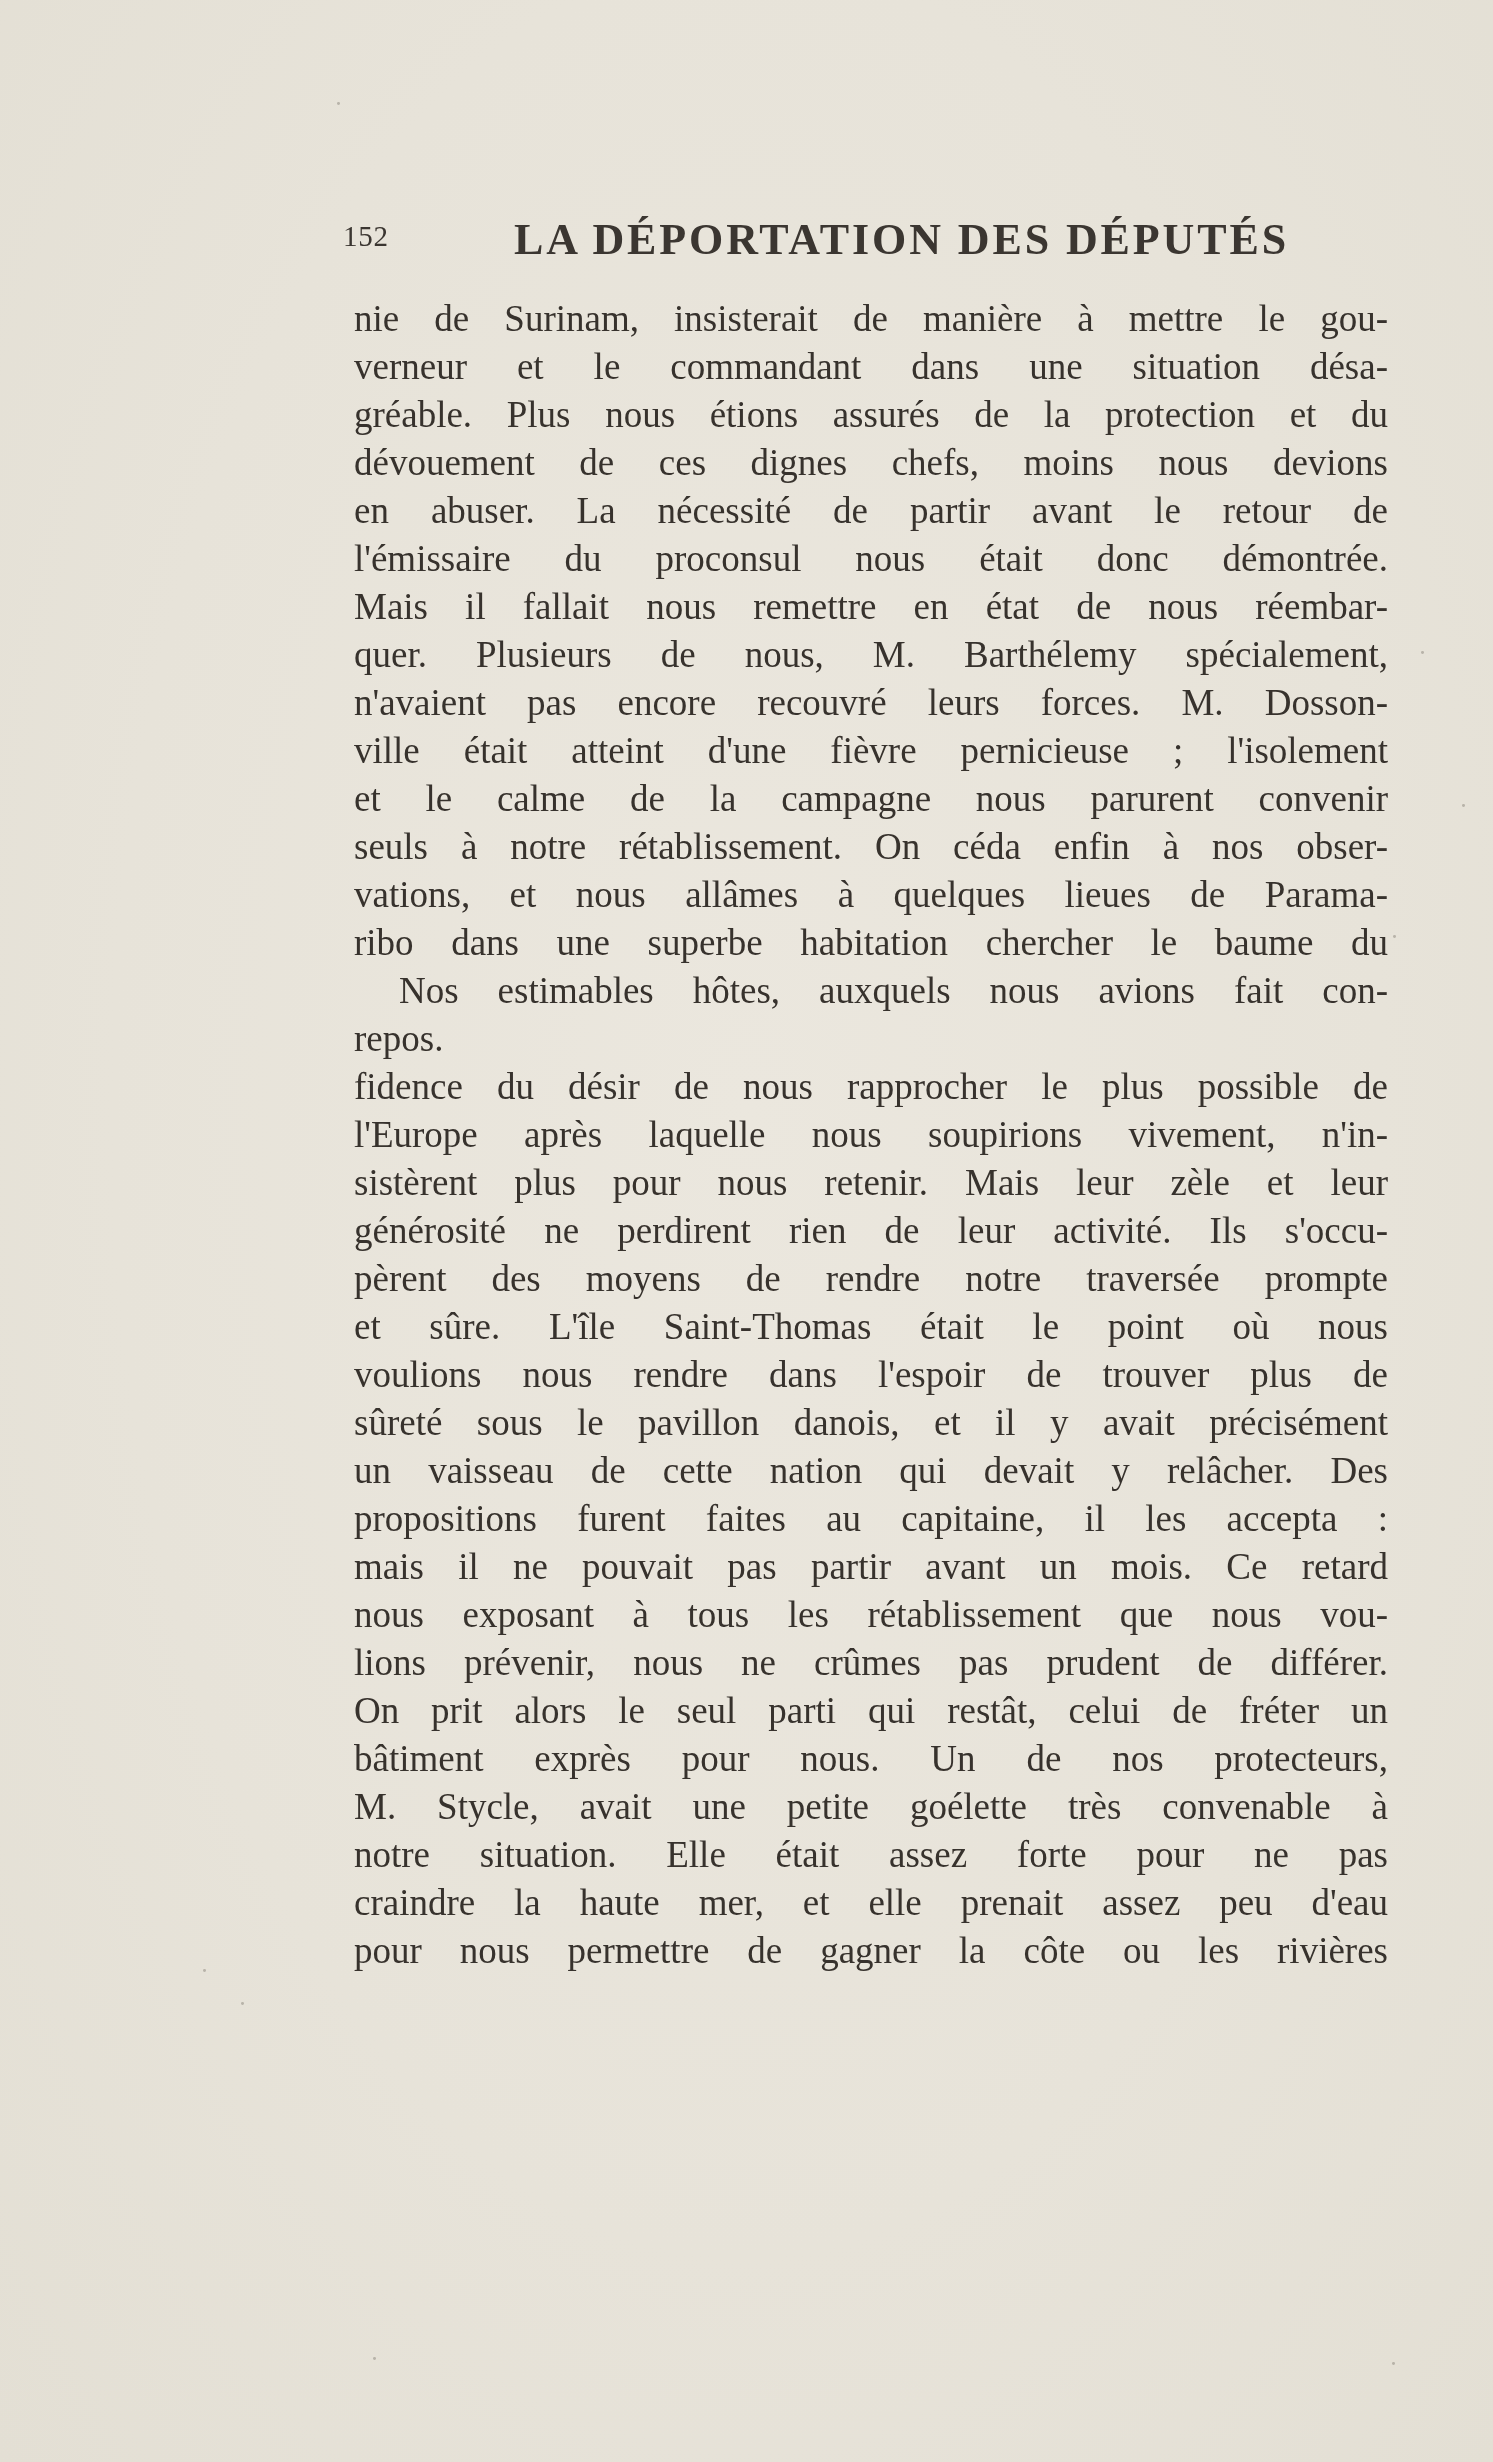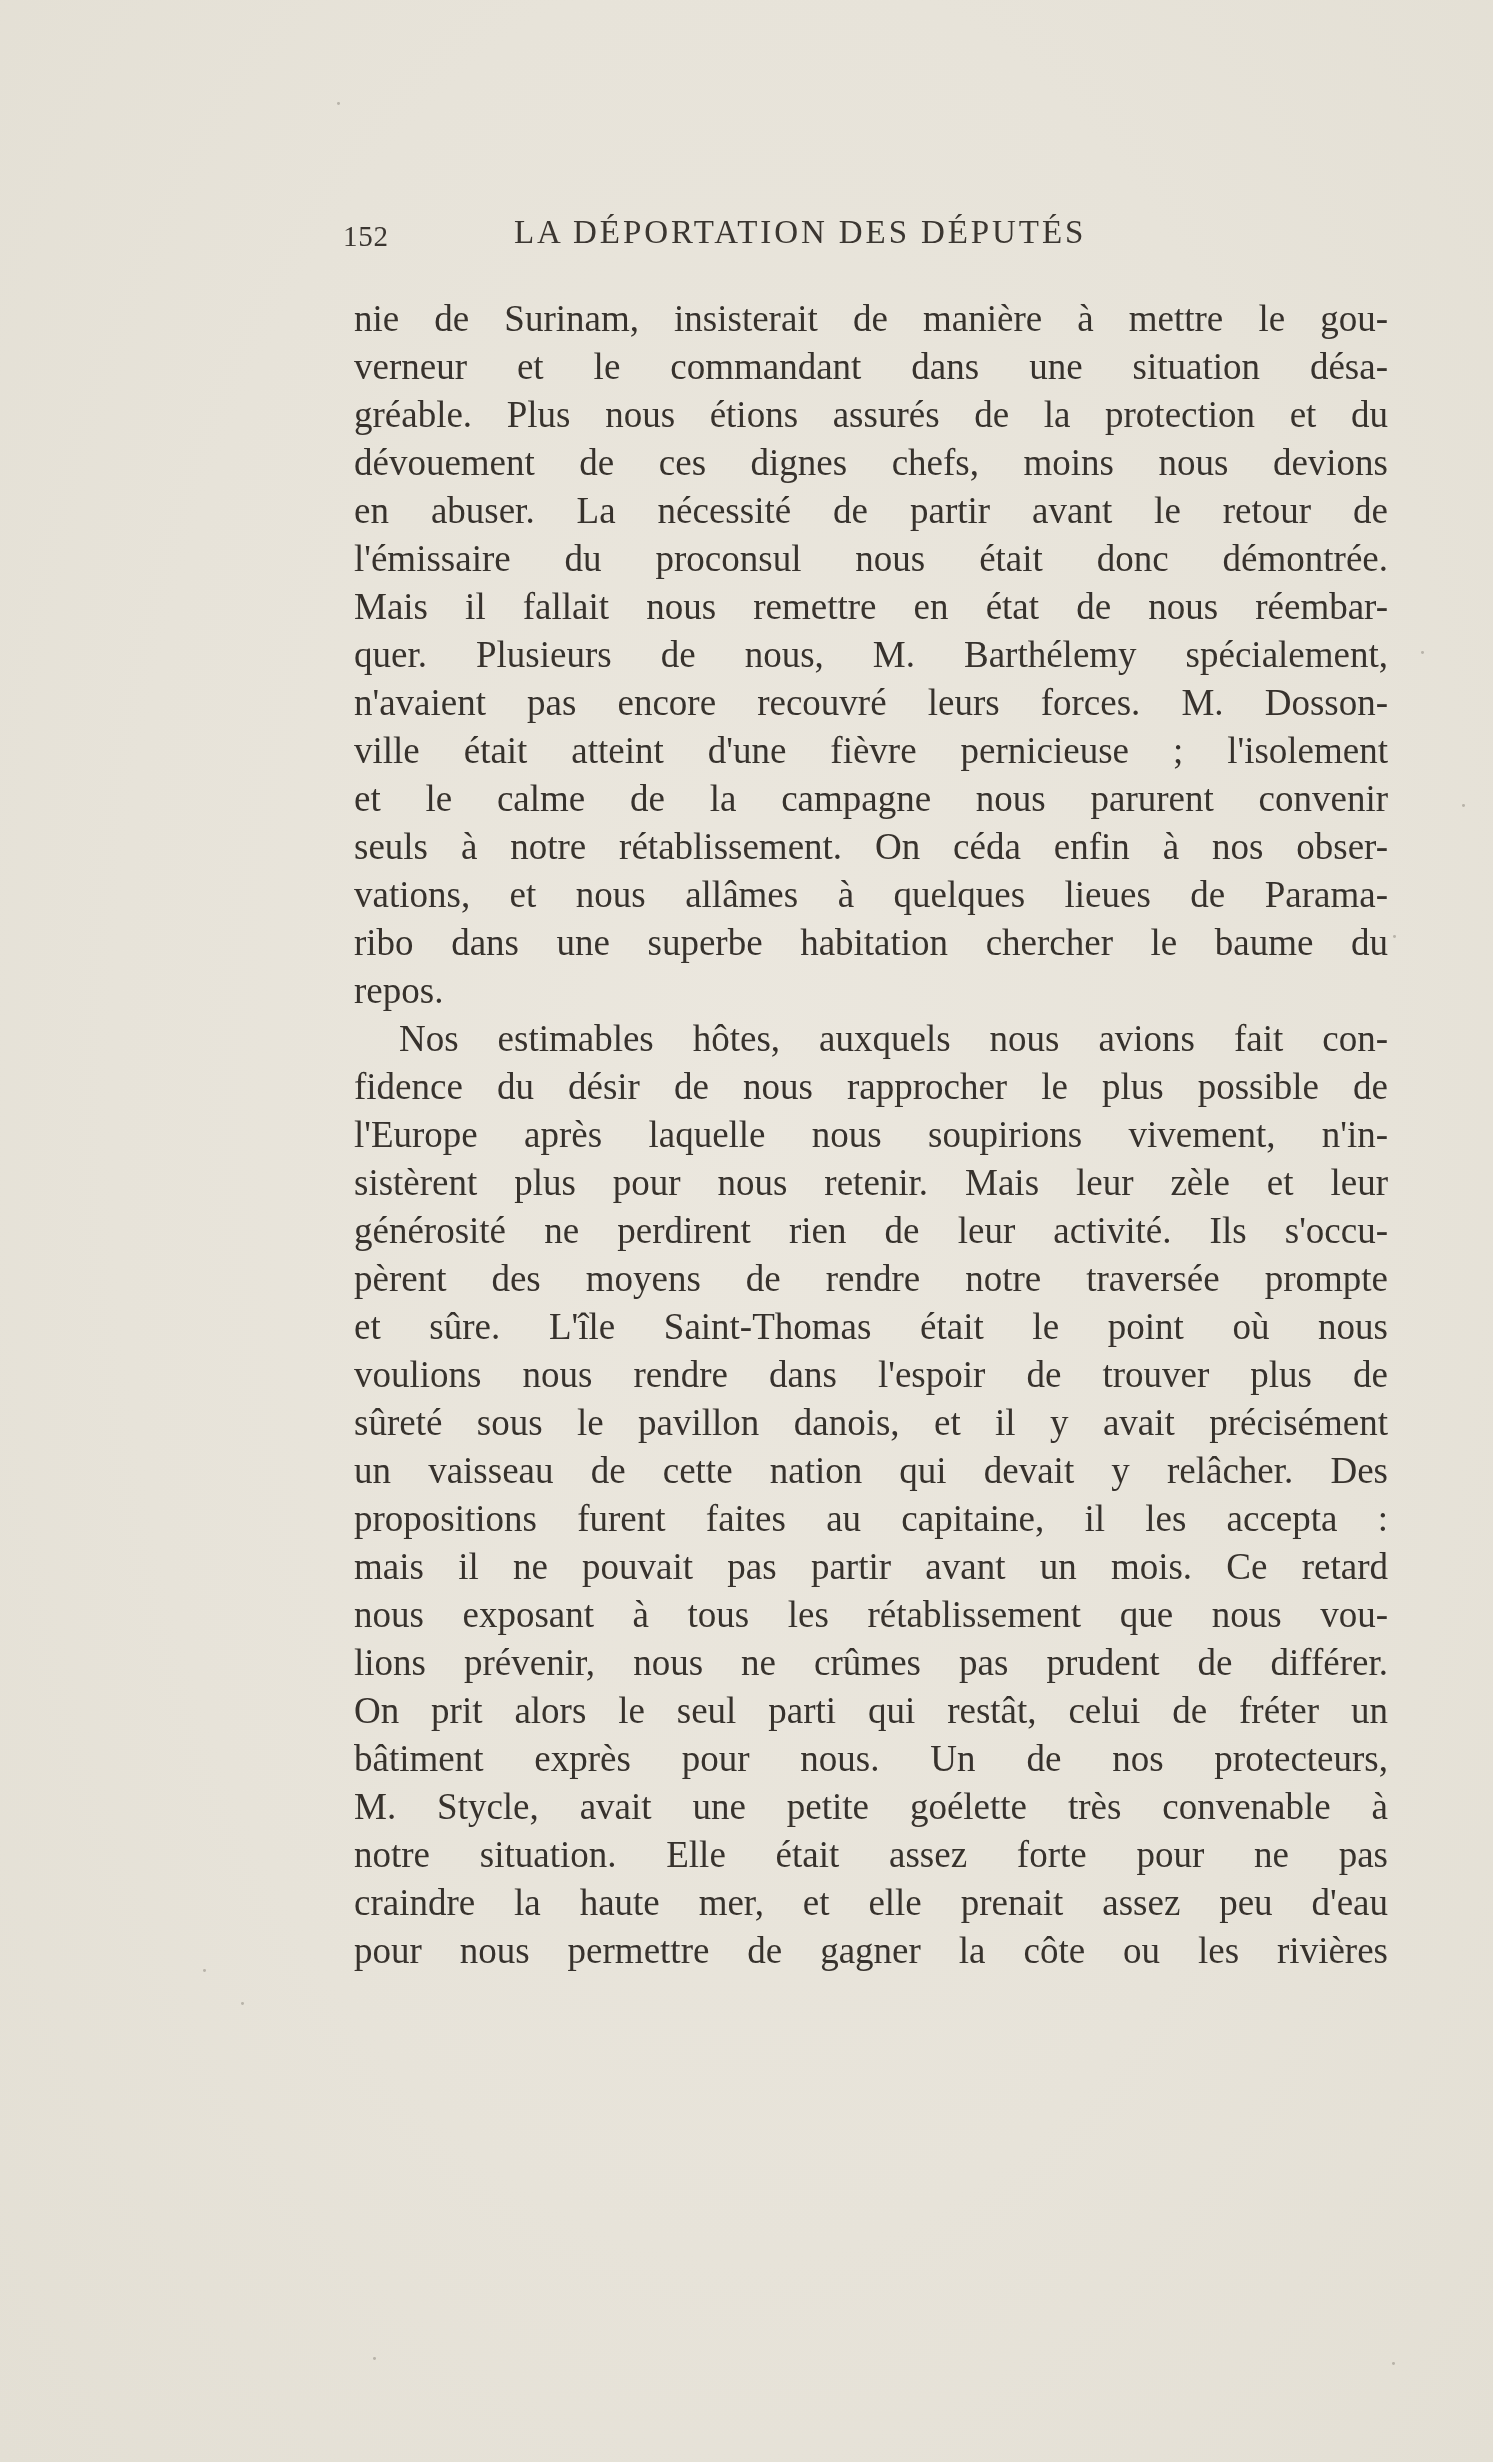--- a/index.html
+++ b/index.html
@@ -33,23 +33,24 @@
       position: absolute;
       left: 0;
       top: 5.8px;
       font-size: 29px;
       letter-spacing: 0.7px;
     }
     .running-title {
       position: absolute;
       left: 171px;
       top: 0;
-      font-size: 33px;
+      font-size: 44px;
       letter-spacing: 2.9px;
       white-space: nowrap;
+      font-weight: bold;
     }
     .text-block {
       position: absolute;
       left: 343px;
       top: 295px;
       width: 1034px;
       font-family: "Liberation Serif", "DejaVu Serif", serif;
       font-size: 37px;
       line-height: 48px;
       color: #37322d;
@@ -94,22 +95,22 @@
     <span class="line">en abuser. La nécessité de partir avant le retour de</span>
     <span class="line">l'émissaire du proconsul nous était donc démontrée.</span>
     <span class="line">Mais il fallait nous remettre en état de nous réembar-</span>
     <span class="line">quer. Plusieurs de nous, M. Barthélemy spécialement,</span>
     <span class="line">n'avaient pas encore recouvré leurs forces. M. Dosson-</span>
     <span class="line">ville était atteint d'une fièvre pernicieuse ; l'isolement</span>
     <span class="line">et le calme de la campagne nous parurent convenir</span>
     <span class="line">seuls à notre rétablissement. On céda enfin à nos obser-</span>
     <span class="line">vations, et nous allâmes à quelques lieues de Parama-</span>
     <span class="line">ribo dans une superbe habitation chercher le baume du</span>
+    <span class="line indent">Nos estimables hôtes, auxquels nous avions fait con-</span>
     <span class="line last">repos.</span>
-    <span class="line indent">Nos estimables hôtes, auxquels nous avions fait con-</span>
     <span class="line">fidence du désir de nous rapprocher le plus possible de</span>
     <span class="line">l'Europe après laquelle nous soupirions vivement, n'in-</span>
     <span class="line">sistèrent plus pour nous retenir. Mais leur zèle et leur</span>
     <span class="line">générosité ne perdirent rien de leur activité. Ils s'occu-</span>
     <span class="line">pèrent des moyens de rendre notre traversée prompte</span>
     <span class="line">et sûre. L'île Saint-Thomas était le point où nous</span>
     <span class="line">voulions nous rendre dans l'espoir de trouver plus de</span>
     <span class="line">sûreté sous le pavillon danois, et il y avait précisément</span>
     <span class="line">un vaisseau de cette nation qui devait y relâcher. Des</span>
     <span class="line">propositions furent faites au capitaine, il les accepta :</span>

